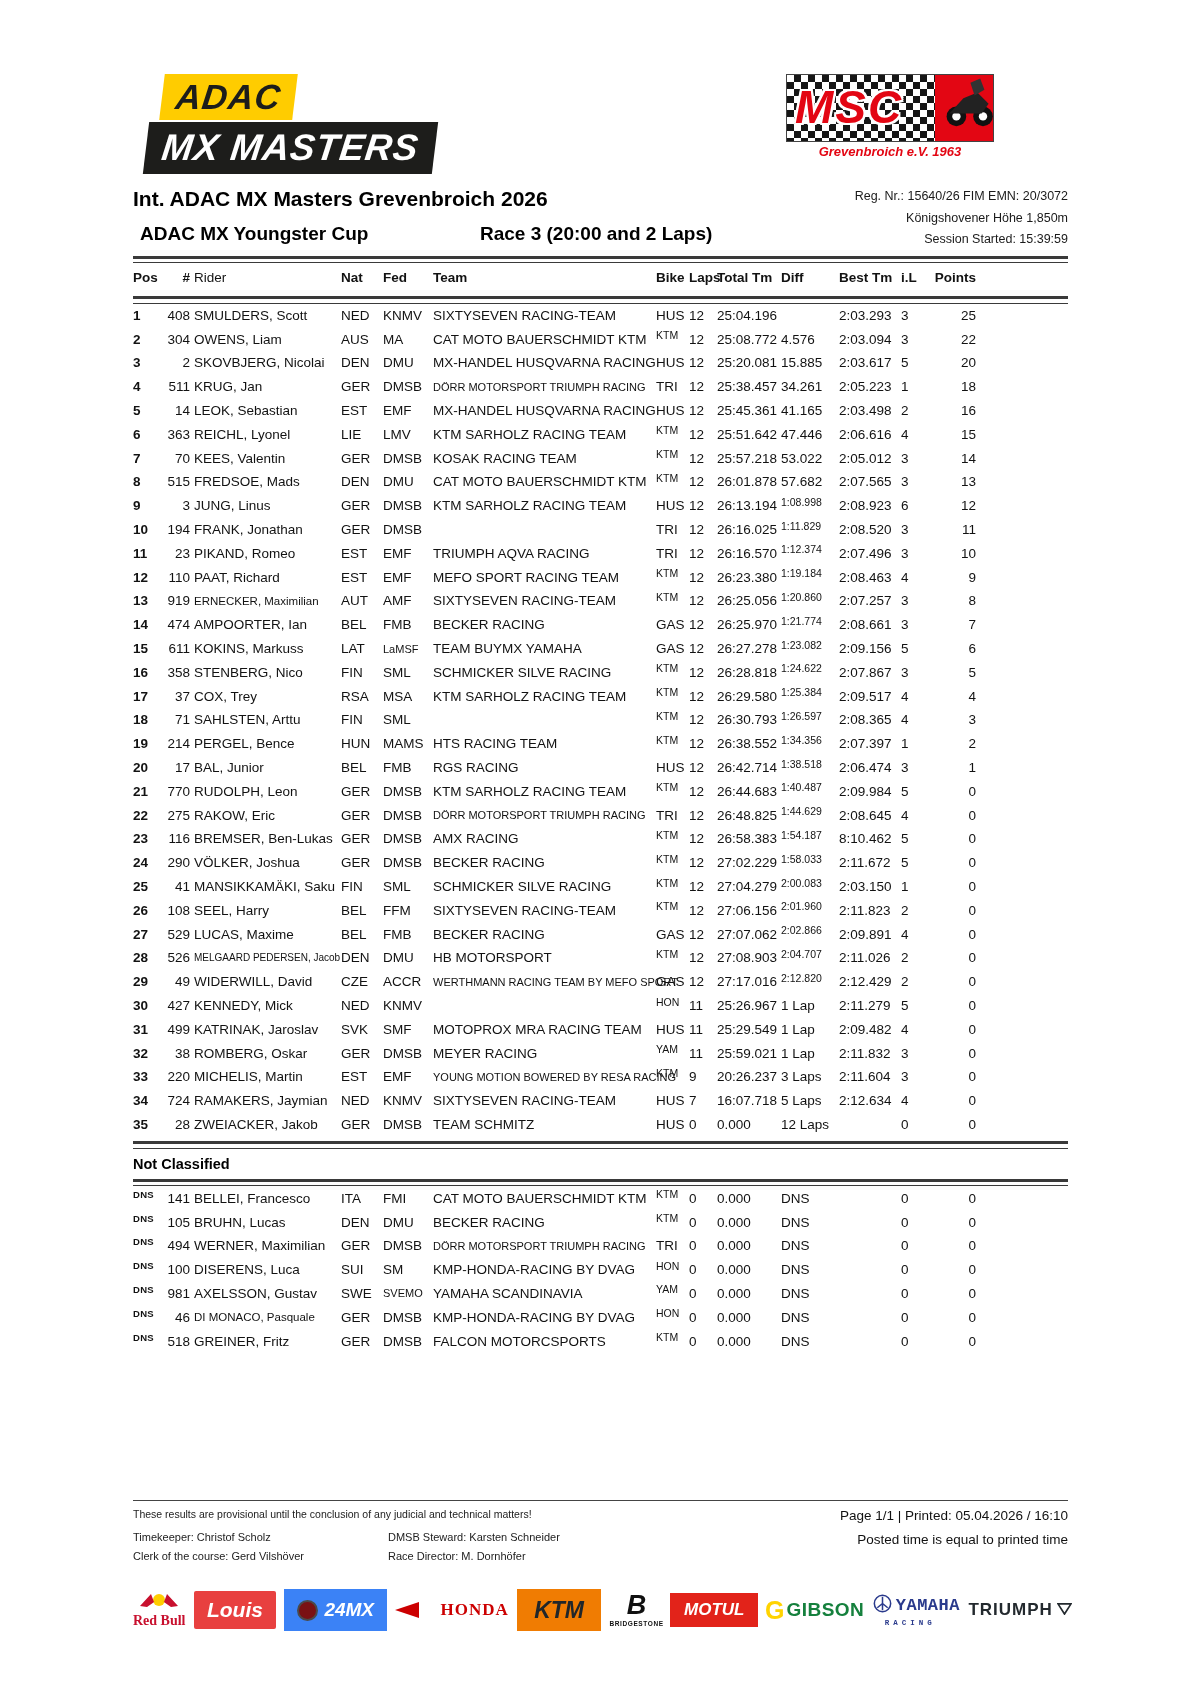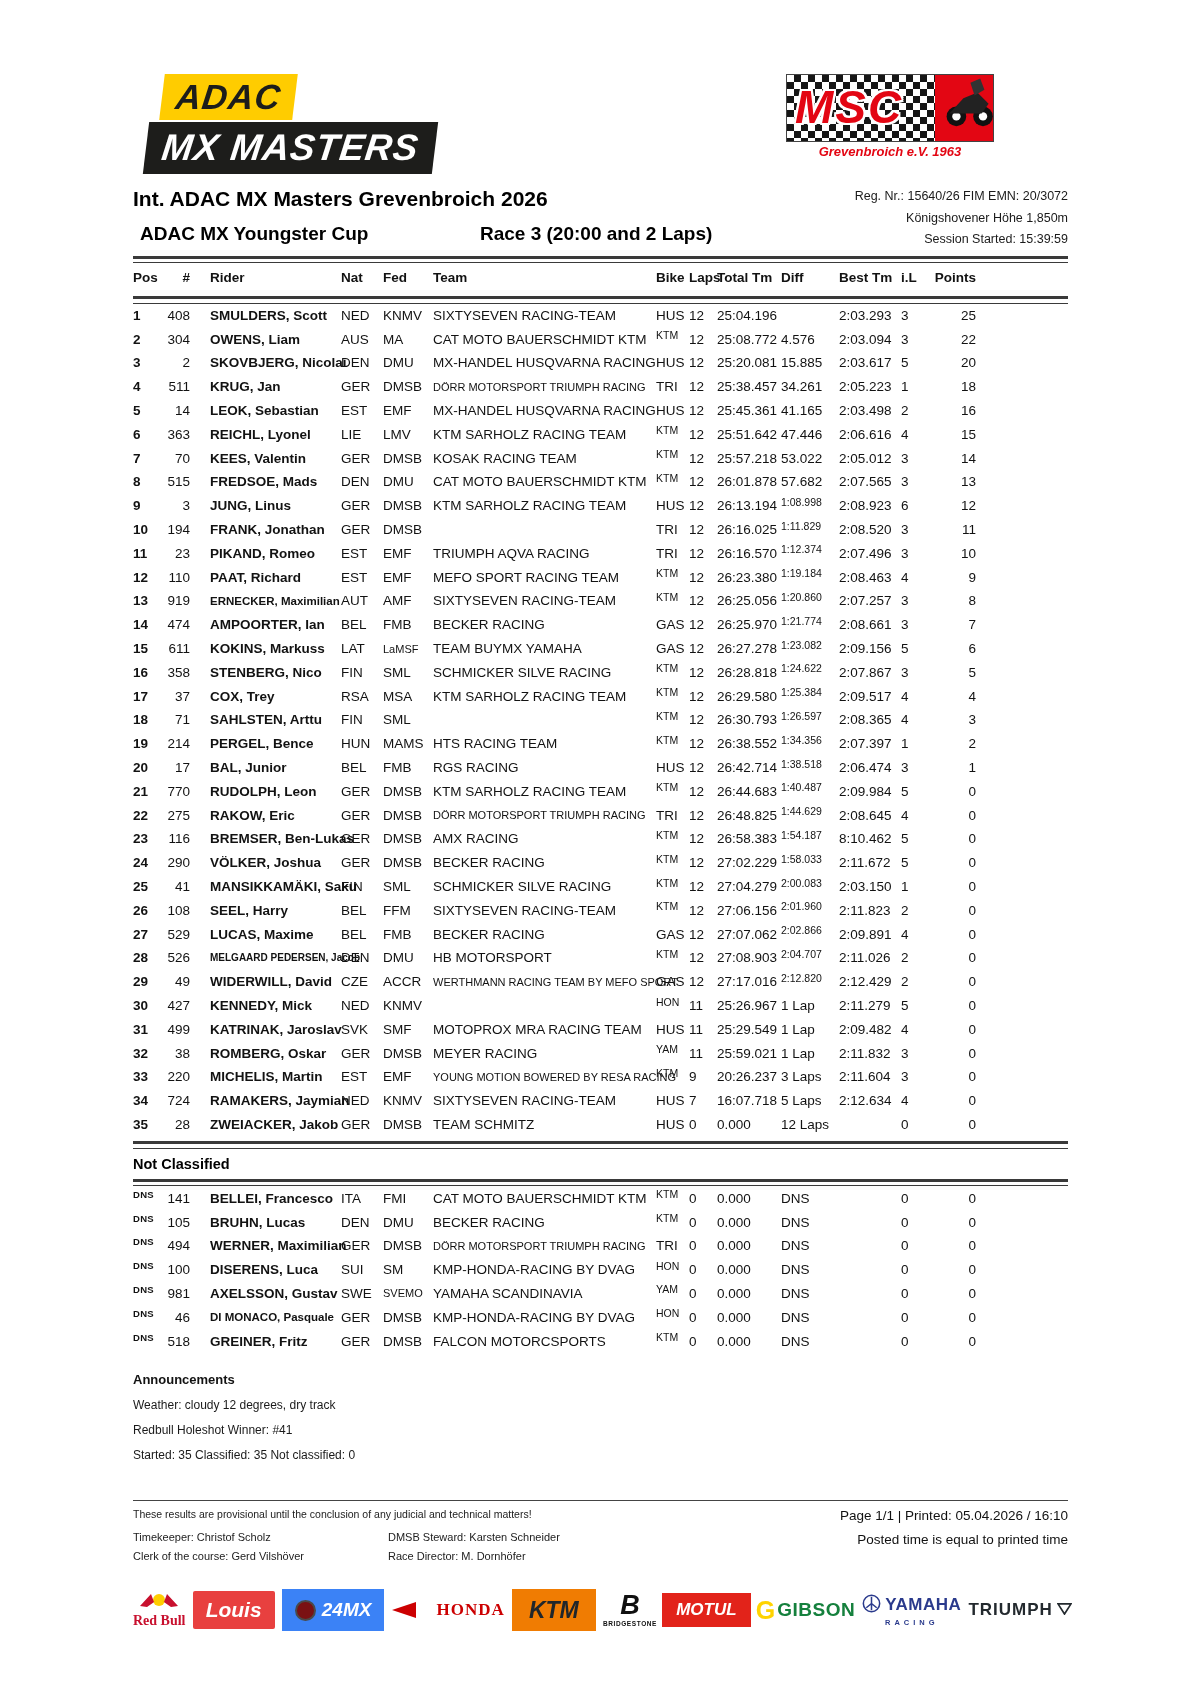--- a/index.html
+++ b/index.html
@@ -31,21 +31,21 @@
 
   
   .content{padding:0 122px 0 133px;}
   .dline{border-top:3px solid #3a3a3a;border-bottom:1.4px solid #3a3a3a;height:3.5px;margin-top:5px;}
   .thead,.trow{display:grid;grid-template-columns:30px 27px 151px 42px 50px 223px 33px 28px 64px 58px 62px 30px 45px 1fr;align-items:center;}
   .thead{height:28px;font-weight:700;font-size:13.5px;}
   .trow{height:23.8px;font-size:13.5px;white-space:nowrap;}
   .cell{overflow:visible;}
   .c-pos{font-weight:700;}
   .c-num{text-align:right;}
-  .c-rider{padding-left:20px;font-weight:700;}
+  .c-rider{padding-left:4px;font-weight:400;}
   .c-points{text-align:right;}
   .sup{font-size:10.5px;position:relative;top:-4px;}
   .sup-dns{font-size:9.5px;font-weight:700;position:relative;top:-4px;letter-spacing:.3px;}
   .fed-small{font-size:11px;}
   .team-small{font-size:11px;}
   .rider-sm{font-size:11.5px;}
   .rider-xs{font-size:10px;}
   .nc-label{font-weight:700;font-size:14.5px;line-height:30px;color:#000;}
 
   
@@ -75,24 +75,24 @@
   .h-wing{width:0;height:0;border-right:24px solid #cc0001;border-top:8px solid transparent;border-bottom:8px solid transparent;}
   .h-txt{font-family:"Liberation Serif",serif;font-weight:800;font-size:17px;letter-spacing:1px;color:#cc0001;}
   .s-ktm{background:#f07c02;color:#20262a;font-style:italic;font-weight:900;font-size:23px;line-height:42px;padding:0 17px;}
   .s-bridgestone{flex-direction:column;line-height:1;}
   .bs-b{font-style:italic;font-weight:900;font-size:27px;color:#101010;}
   .bs-txt{font-weight:700;font-size:6.5px;letter-spacing:.6px;color:#101010;margin-top:2px;}
   .s-motul{background:#e2231a;color:#fff;font-style:italic;font-weight:800;font-size:17px;line-height:30px;padding:0 12px;box-shadow:0 0 0 2px #e2231a;}
   .s-gibson{gap:2px;}
   .g-g{font-weight:900;font-size:25px;color:#ffd300;}
   .g-txt{font-weight:800;font-size:19px;color:#15803d;letter-spacing:.5px;}
-  .s-yamaha{flex-direction:column;align-items:center;}
+  .s-yamaha{flex-direction:column;align-items:flex-start;font-family:Liberation Mono, monospace;}
   .ya-row{display:flex;align-items:center;gap:4px;}
   .ya-txt{font-weight:900;font-size:17px;color:#2a3a8c;letter-spacing:.5px;}
-  .ya-sub{font-weight:700;font-size:7.5px;letter-spacing:4px;color:#2a3a8c;margin-top:1px;}
+  .ya-sub{font-weight:700;font-size:7.5px;letter-spacing:4px;color:#2a3a8c;margin-top:1px;margin-left:12px;}
   .s-triumph{gap:4px;}
   .tr-txt{font-weight:700;font-size:17px;letter-spacing:1px;color:#23292e;}
 </style>
 </head>
 <body>
 
 <div class="page">
 
   <div class="logos">
     <div class="adac-logo">
@@ -785,26 +785,20 @@
           <span class="cell c-bike sup">KTM</span>
           <span class="cell c-laps">0</span>
           <span class="cell c-total">0.000</span>
           <span class="cell c-diff">DNS</span>
           <span class="cell c-best"></span>
           <span class="cell c-il">0</span>
           <span class="cell c-points">0</span>
         </div>
       </div>
 
-    <div class="ann">
-      <div class="ann-label">Announcements</div>
-      <div class="ann-line">Weather: cloudy 12 degrees, dry track</div>
-      <div class="ann-line">Redbull Holeshot Winner: #41</div>
-      <div class="ann-line">Started: 35 Classified: 35 Not classified: 0</div>
-    </div>
   </div>
 
   <div class="footer">
     <div class="f-rule"></div>
     <div class="f-body">
       <div class="f-left">
         <div class="f-prov">These results are provisional until the conclusion of any judicial and technical matters!</div>
         <div class="f-officials">
           <span>Timekeeper: Christof Scholz</span>
           <span>DMSB Steward: Karsten Schneider</span>

